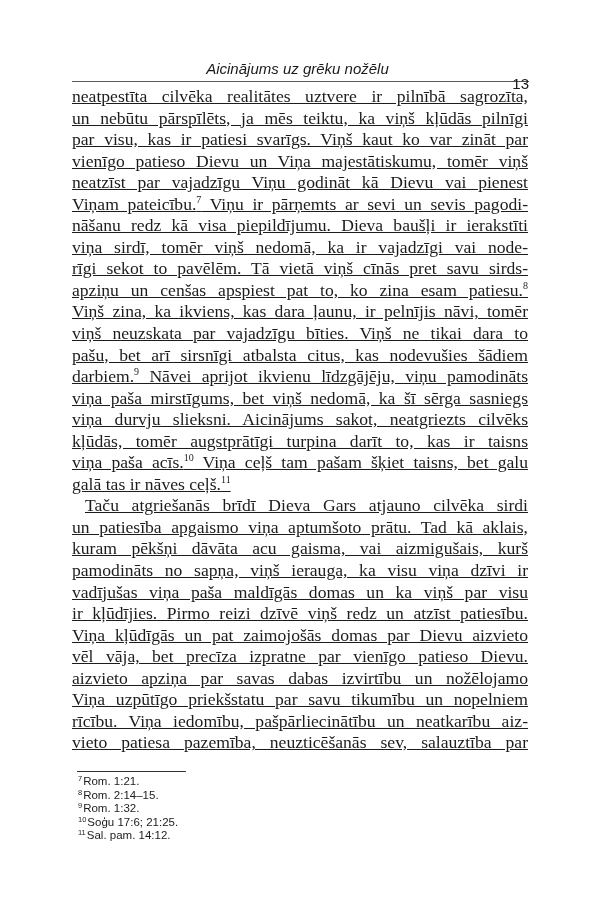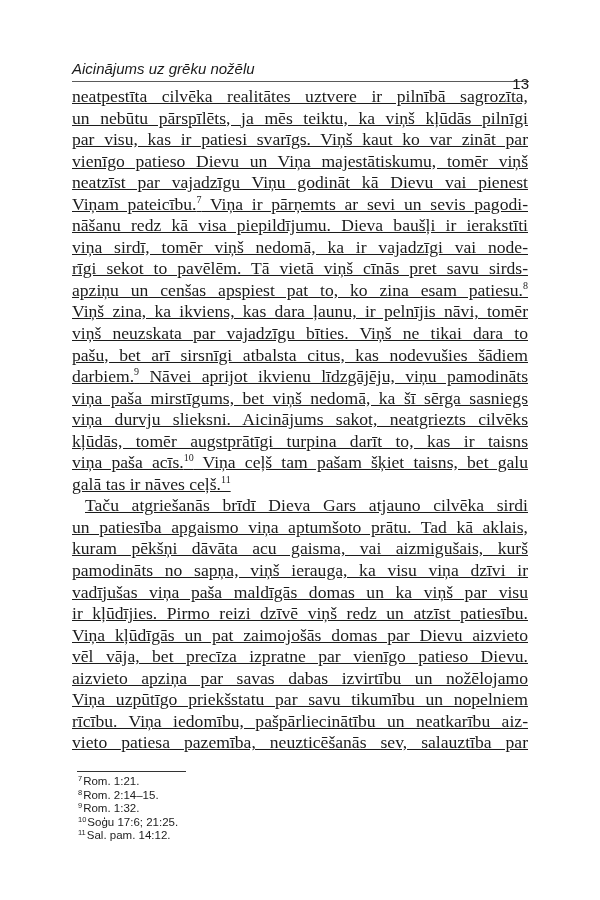--- a/index.html
+++ b/index.html
@@ -28,21 +28,21 @@
     height: 22px;
     border-bottom: 1.5px solid #5a5a5a;
     font-family: "Liberation Sans", sans-serif;
     font-size: 15px;
     color: #1a1a1a;
   }
   .running-head .title {
     position: absolute;
     left: 0; right: 0;
     top: 1px;
-    text-align: left;
+    text-align: center;
     font-style: italic;
     padding-right: 6px;
   }
   .running-head .folio {
     position: absolute;
     right: 0;
     top: 16px;
     font-style: normal;
   }
   .body-text {
@@ -113,21 +113,21 @@
     <span class="title">Aicinājums uz grēku nožēlu</span>
     <span class="folio">13</span>
   </div>
 
   <div class="body-text" id="body-text">
       <span class="line"><span>neatpestīta cilvēka realitātes uztvere ir pilnībā sagrozīta,</span></span>
       <span class="line"><span>un nebūtu pārspīlēts, ja mēs teiktu, ka viņš kļūdās pilnīgi</span></span>
       <span class="line"><span>par visu, kas ir patiesi svarīgs. Viņš kaut ko var zināt par</span></span>
       <span class="line"><span>vienīgo patieso Dievu un Viņa majestātiskumu, tomēr viņš</span></span>
       <span class="line"><span>neatzīst par vajadzīgu Viņu godināt kā Dievu vai pienest</span></span>
-      <span class="line"><span>Viņam pateicību.</span><sup class="fn">7</sup><span> Viņa ir pārņemts ar sevi un sevis pagodi-</span></span>
+      <span class="line"><span>Viņam pateicību.</span><sup class="fn">7</sup><span> Viņu ir pārņemts ar sevi un sevis pagodi-</span></span>
       <span class="line"><span>nāšanu redz kā visa piepildījumu. Dieva baušļi ir ierakstīti</span></span>
       <span class="line"><span>viņa sirdī, tomēr viņš nedomā, ka ir vajadzīgi vai node-</span></span>
       <span class="line"><span>rīgi sekot to pavēlēm. Tā vietā viņš cīnās pret savu sirds-</span></span>
       <span class="line"><span>apziņu un cenšas apspiest pat to, ko zina esam patiesu.</span><sup class="fn">8</sup></span>
       <span class="line"><span>Viņš zina, ka ikviens, kas dara ļaunu, ir pelnījis nāvi, tomēr</span></span>
       <span class="line"><span>viņš neuzskata par vajadzīgu bīties. Viņš ne tikai dara to</span></span>
       <span class="line"><span>pašu, bet arī sirsnīgi atbalsta citus, kas nodevušies šādiem</span></span>
       <span class="line"><span>darbiem.</span><sup class="fn">9</sup><span> Nāvei aprijot ikvienu līdzgājēju, viņu pamodināts</span></span>
       <span class="line"><span>viņa paša mirstīgums, bet viņš nedomā, ka šī sērga sasniegs</span></span>
       <span class="line"><span>viņa durvju slieksni. Aicinājums sakot, neatgriezts cilvēks</span></span>

